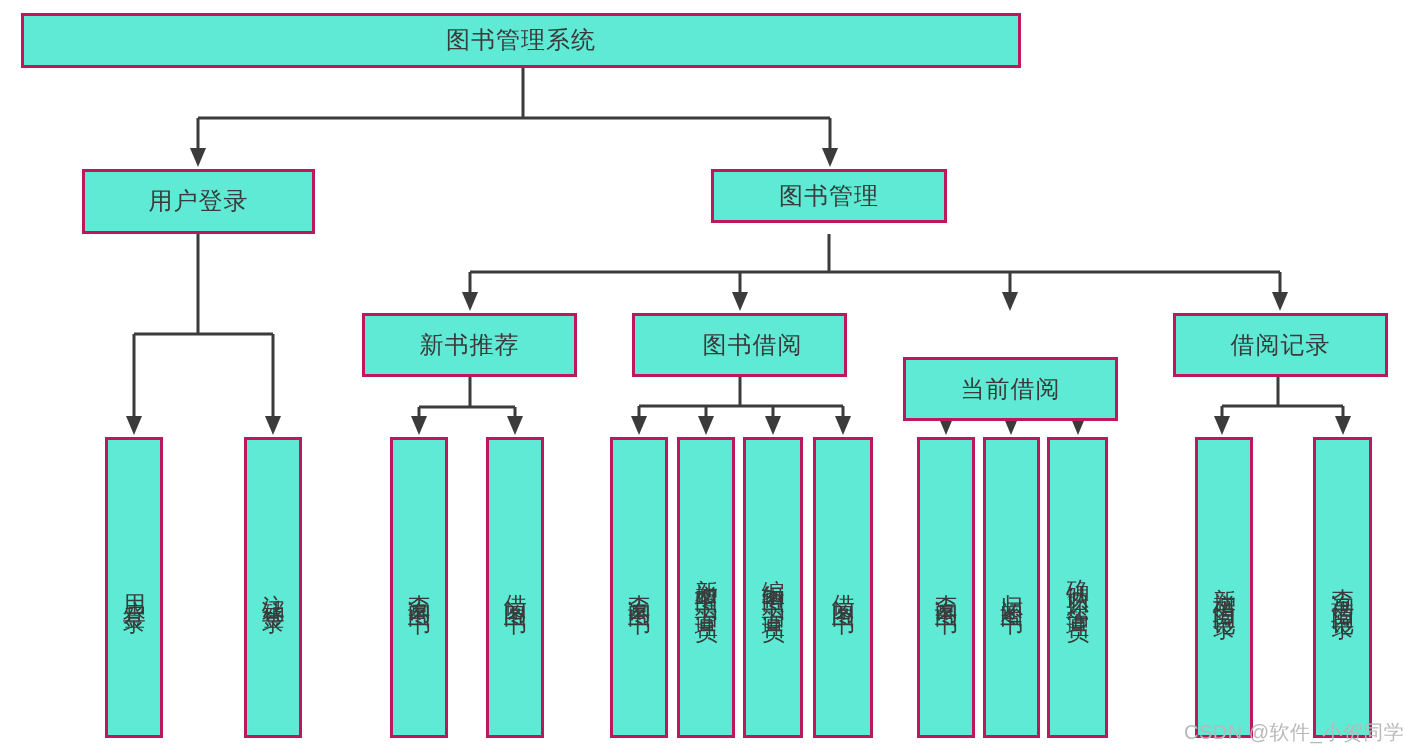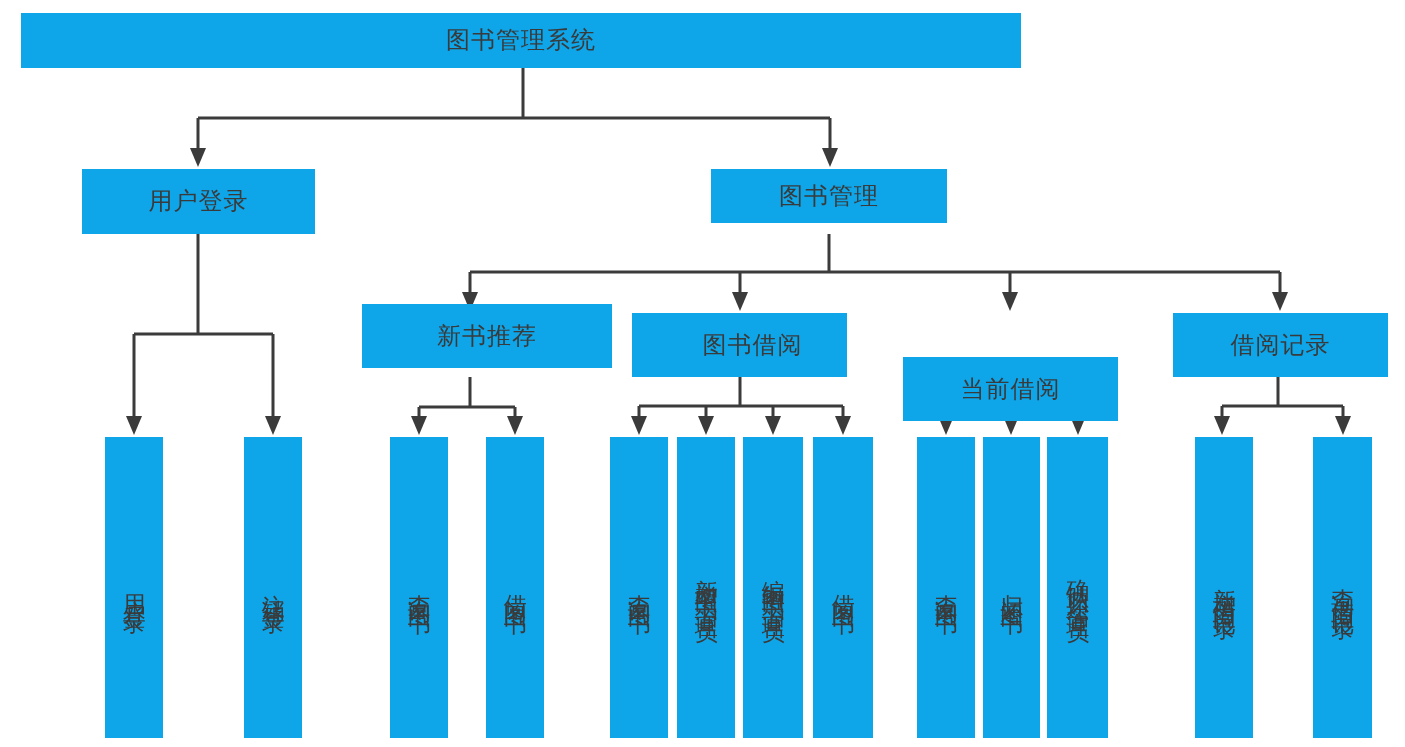--- a/index.html
+++ b/index.html
@@ -18,22 +18,22 @@
   #connectors {
     position: absolute;
     left: 0;
     top: 0;
     width: 1405px;
     height: 747px;
   }
   .node {
     position: absolute;
     box-sizing: border-box;
-    border: 3px solid #0ea5e9;
-    background: #0ea5e9;
+    border: 3px solid #be185d;
+    background: #5eead4;
     display: flex;
     align-items: center;
     justify-content: center;
     color: #3a3a3a;
     font-size: 24px;
     letter-spacing: 1px;
     text-align: center;
     line-height: 1.2;
   }
   .leaf {
@@ -96,21 +96,21 @@
       <polygon points="1214,416 1230,416 1222,435"></polygon>
       <polygon points="1335,416 1351,416 1343,435"></polygon>
     </g>
   </svg>
 
   <div class="node" style="left:21px; top:13px; width:1000px; height:55px;">图书管理系统</div>
 
   <div class="node" style="left:82px; top:169px; width:233px; height:65px;">用户登录</div>
   <div class="node" style="left:711px; top:169px; width:236px; height:54px;">图书管理</div>
 
-  <div class="node" style="left:362px; top:304px; width:250px; height:64px;">新书推荐</div>
+  <div class="node" style="left:362px; top:313px; width:215px; height:64px;">新书推荐</div>
   <div class="node" style="left:632px; top:313px; width:215px; height:64px;padding-left:26px;">图书借阅</div>
   <div class="node" style="left:903px; top:313px; width:215px; height:64px;margin-top:44px;">当前借阅</div>
   <div class="node" style="left:1173px; top:313px; width:215px; height:64px;">借阅记录</div>
 
   <div class="node leaf" style="left:105px; top:437px; width:58px; height:301px;">用户登录</div>
   <div class="node leaf" style="left:244px; top:437px; width:58px; height:301px;">注销登录</div>
 
   <div class="node leaf" style="left:390px; top:437px; width:58px; height:301px;">查询图书</div>
   <div class="node leaf" style="left:486px; top:437px; width:58px; height:301px;">借阅图书</div>
 
@@ -119,14 +119,15 @@
   <div class="node leaf" style="left:743px; top:437px; width:60px; height:301px;">编辑图书（管理员）</div>
   <div class="node leaf" style="left:813px; top:437px; width:60px; height:301px;">借阅图书</div>
 
   <div class="node leaf" style="left:917px; top:437px; width:58px; height:301px;">查询图书</div>
   <div class="node leaf" style="left:983px; top:437px; width:57px; height:301px;">归还图书</div>
   <div class="node leaf" style="left:1047px; top:437px; width:61px; height:301px;">确认归还（管理员）</div>
 
   <div class="node leaf" style="left:1195px; top:437px; width:58px; height:301px;">新增借阅记录</div>
   <div class="node leaf" style="left:1313px; top:437px; width:59px; height:301px;">查询借阅记录</div>
 
+  <div class="watermark">CSDN @软件_小贺同学</div>
 
 </div>
 
 </body></html>

